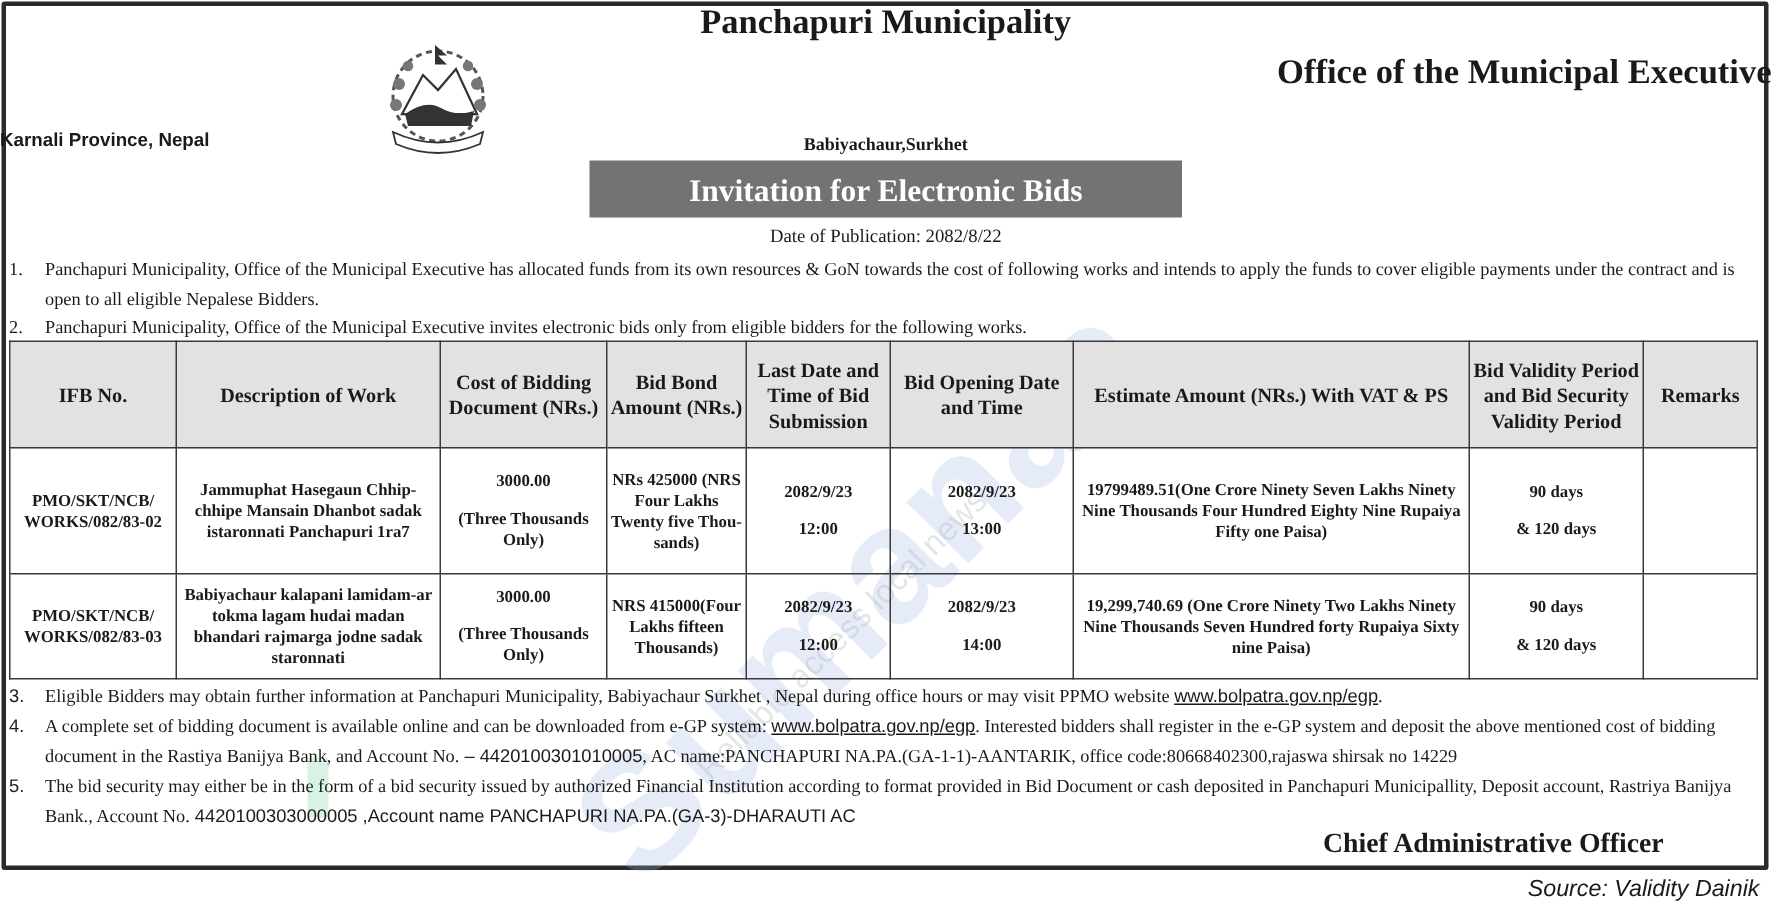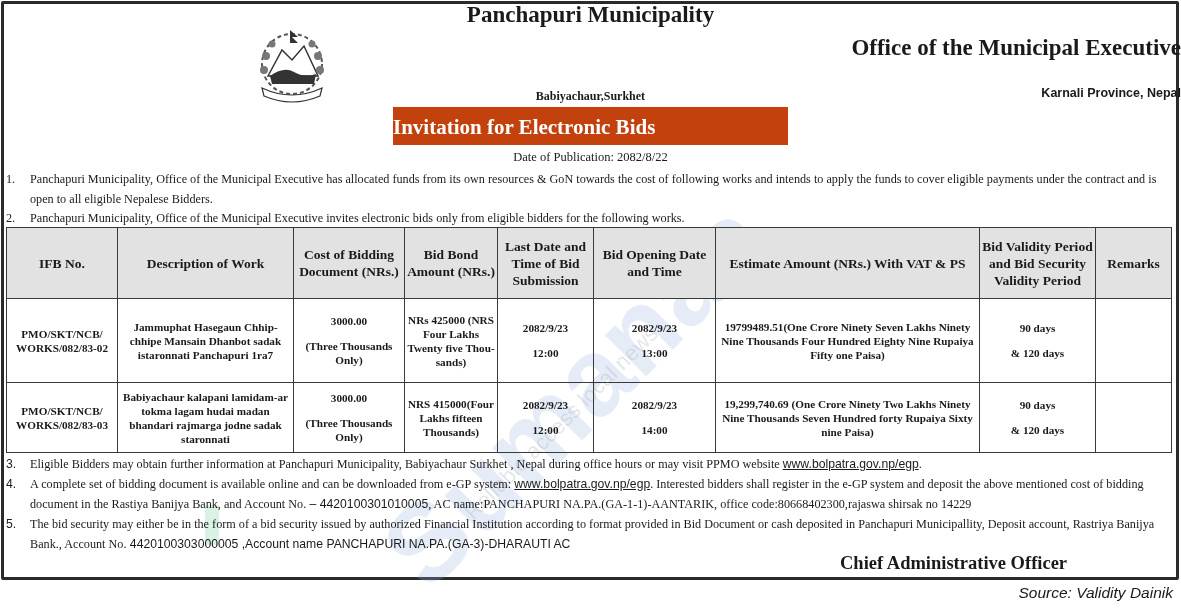--- a/index.html
+++ b/index.html
@@ -17,25 +17,25 @@
   }
   .wm-big { left: 330px; top: 330px; font-size: 110px; color: #9db7e0; opacity: 0.25; }
   .wm-small { left: 430px; top: 410px; font-size: 22px; color: #b0b8c0; opacity: 0.35; font-weight: normal; }
   .wm-green { position: absolute; left: 205px; top: 505px; width: 14px; height: 40px; background: #7fd3a7; opacity: 0.3; }
 
   .logo { position: absolute; left: 254px; top: 26px; width: 76px; height: 78px; }
 
   .title1 { position: absolute; left: 0; width: 1181px; top: 2px; text-align: center; font-size: 23px; font-weight: bold; }
   .title2 { position: absolute; left: 0; width: 1181px; top: 35px; text-align: right; font-size: 23px; font-weight: bold; }
   .addr1 { position: absolute; left: 0; width: 1181px; top: 66px; text-align: center; font-size: 12px; font-weight: bold; margin-top: 23px; }
-  .addr2 { position: absolute; left: 0; width: 1181px; top: 86px; text-align: right; font-size: 12.5px; font-weight: bold; font-family: "Liberation Sans", sans-serif; }
+  .addr2 { position: absolute; left: 0; width: 1181px; top: 86px; text-align: left; font-size: 12.5px; font-weight: bold; font-family: "Liberation Sans", sans-serif; }
 
   .banner {
     position: absolute; left: 393px; top: 107px; width: 395px; height: 38px;
-    background: #c2410c; color: #ffffff; 
+    background: #737373; color: #ffffff; text-align: center;
     font-size: 21px; font-weight: bold; line-height: 40px;
   }
   .pubdate { position: absolute; left: 0; width: 1181px; top: 150px; text-align: center; font-size: 12.5px; }
 
   .para { position: absolute; left: 6px; width: 1172px; font-size: 12.2px; line-height: 20px; }
   .para .num { position: absolute; left: 0; width: 20px; }
   .para .txt { margin-left: 24px; display: block; }
   .bold { font-weight: normal; }
   .sans { font-family: "Liberation Sans", sans-serif; }
   .link { text-decoration: underline; font-family: "Liberation Sans", sans-serif; }
@@ -48,21 +48,21 @@
     border: 1px solid #3a3a3a; text-align: center; vertical-align: middle;
     font-weight: bold; padding: 1px 2px;
   }
   table.bids th { background: #e2e2e2; font-size: 13.5px; line-height: 17px; height: 71px; }
   table.bids td { font-size: 11.2px; line-height: 14px; }
   table.bids tr.r1 td { height: 84px; }
   table.bids tr.r2 td { height: 70px; }
   .stack span { display: block; }
   .gap { margin-top: 11px; }
 
-  .signature { position: absolute; left: 840px; top: 553px; font-size: 18.5px; font-weight: bold; }
+  .signature { position: absolute; left: 882px; top: 553px; font-size: 18.5px; font-weight: bold; }
   .source { position: absolute; right: 8px; top: 584px; font-size: 15.5px; font-style: italic; font-family: "Liberation Sans", sans-serif; }
 </style>
 </head>
 <body>
 
 <div class="frame"></div>
 
 <div class="watermark wm-big">Sumanaa</div>
 <div class="watermark wm-small">Reliable access local news</div>
 <div class="wm-green"></div>

